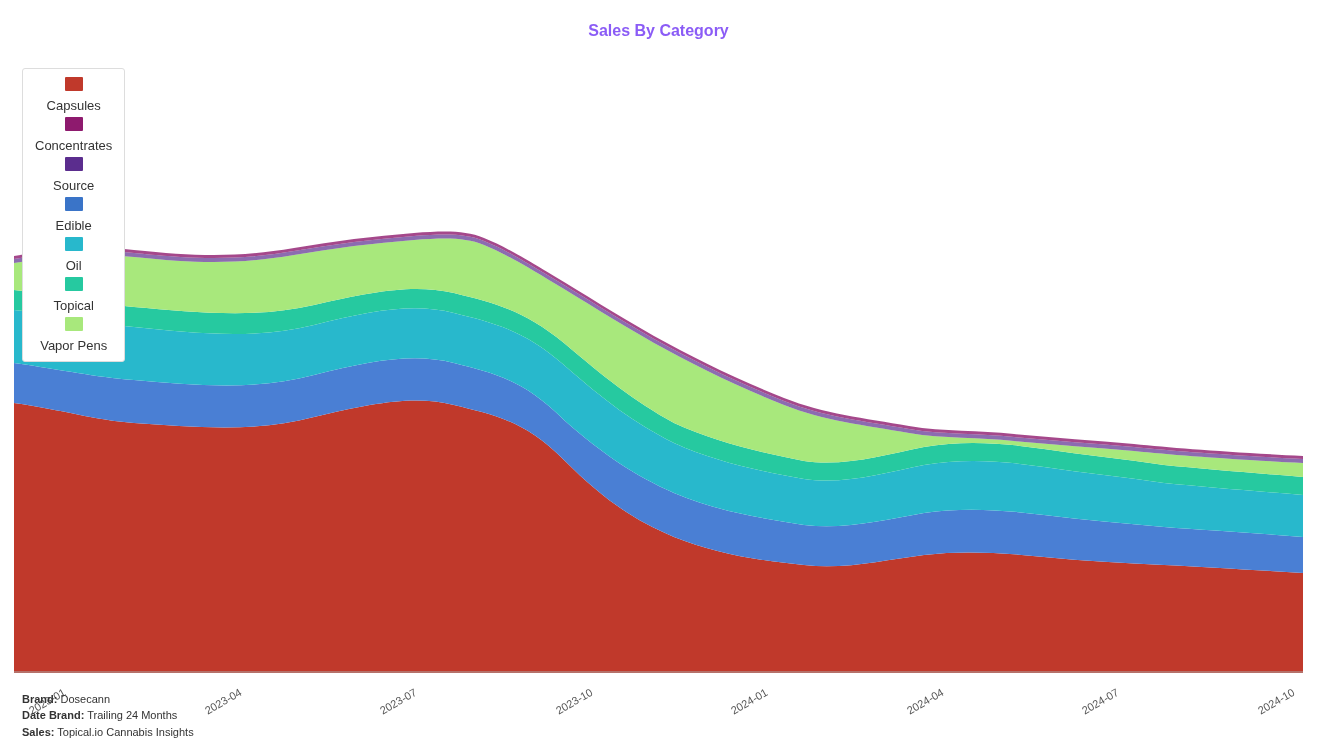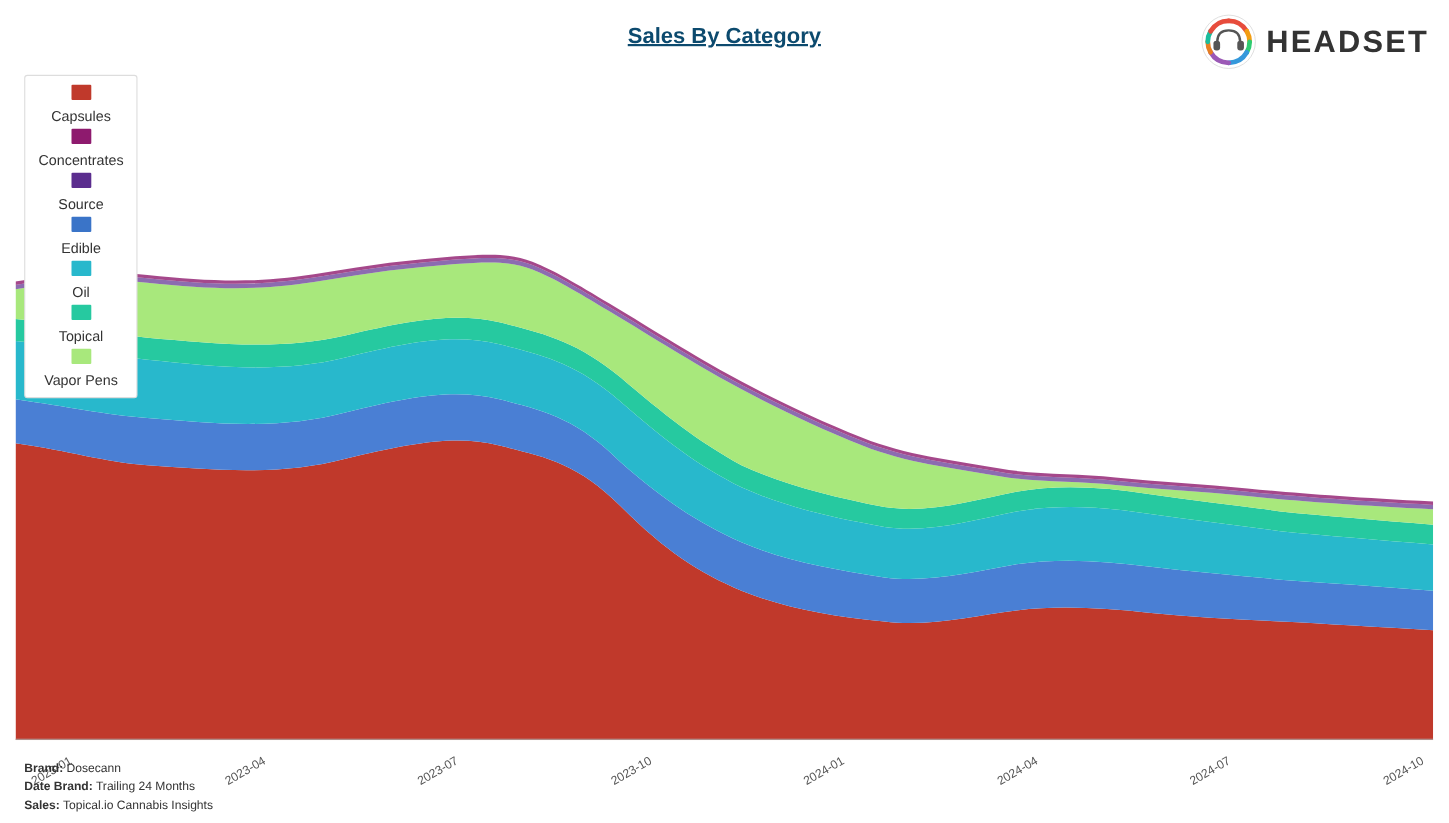--- a/index.html
+++ b/index.html
@@ -35,24 +35,23 @@
       color: #333;
       letter-spacing: 2px;
       text-transform: uppercase;
     }
     
     .chart-title {
       position: absolute;
       top: 22px;
       left: 50%;
       transform: translateX(-50%);
-      font-size: 20px;
+      font-size: 16px;
       font-weight: 700;
-      color: #0c4a6e;
-      text-decoration: underline;
+      color: #8b5cf6;
     }
     
     .legend {
       position: absolute;
       top: 68px;
       left: 22px;
       background: #fff;
       border: 1px solid #ddd;
       padding: 8px 12px;
       border-radius: 3px;
@@ -112,40 +111,20 @@
       color: #333;
       line-height: 1.5;
     }
     .footer-info span.label { font-weight: 700; }
   </style>
 </head>
 <body>
 
 <div class="page-container">
 
-  <div class="logo-area">
-    <svg class="logo-icon" viewBox="0 0 60 60" xmlns="http://www.w3.org/2000/svg">
-
-      <circle cx="30" cy="30" r="28" fill="none" stroke="#ddd" stroke-width="1"></circle>
-
-      <path d="M30 8 A22 22 0 0 1 49 19" stroke="#e74c3c" stroke-width="5" fill="none" stroke-linecap="round"></path>
-      <path d="M49 19 A22 22 0 0 1 52 30" stroke="#f39c12" stroke-width="5" fill="none" stroke-linecap="round"></path>
-      <path d="M52 30 A22 22 0 0 1 49 41" stroke="#2ecc71" stroke-width="5" fill="none" stroke-linecap="round"></path>
-      <path d="M49 41 A22 22 0 0 1 30 52" stroke="#3498db" stroke-width="5" fill="none" stroke-linecap="round"></path>
-      <path d="M30 52 A22 22 0 0 1 11 41" stroke="#9b59b6" stroke-width="5" fill="none" stroke-linecap="round"></path>
-      <path d="M11 41 A22 22 0 0 1 8 30" stroke="#e67e22" stroke-width="5" fill="none" stroke-linecap="round"></path>
-      <path d="M8 30 A22 22 0 0 1 11 19" stroke="#1abc9c" stroke-width="5" fill="none" stroke-linecap="round"></path>
-      <path d="M11 19 A22 22 0 0 1 30 8" stroke="#e74c3c" stroke-width="5" fill="none" stroke-linecap="round"></path>
-
-      <path d="M18 30 Q18 18 30 18 Q42 18 42 30" stroke="#555" stroke-width="2.5" fill="none"></path>
-      <rect x="14" y="29" width="7" height="10" rx="3" fill="#555"></rect>
-      <rect x="39" y="29" width="7" height="10" rx="3" fill="#555"></rect>
-    </svg>
-    <span class="logo-text">HEADSET</span>
-  </div>
 
   <div class="chart-title">Sales By Category</div>
 
   <div class="legend">
   <div class="legend-item">
         <div class="legend-color" style="background: rgb(192, 57, 43);"></div>
         <span>Capsules</span>
       </div>
       <div class="legend-item">
         <div class="legend-color" style="background: rgb(142, 26, 110);"></div>

